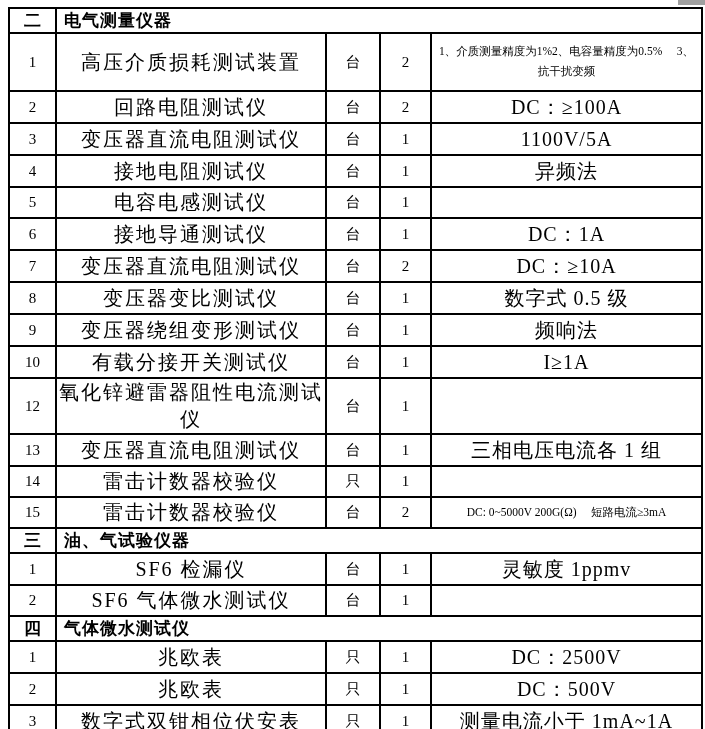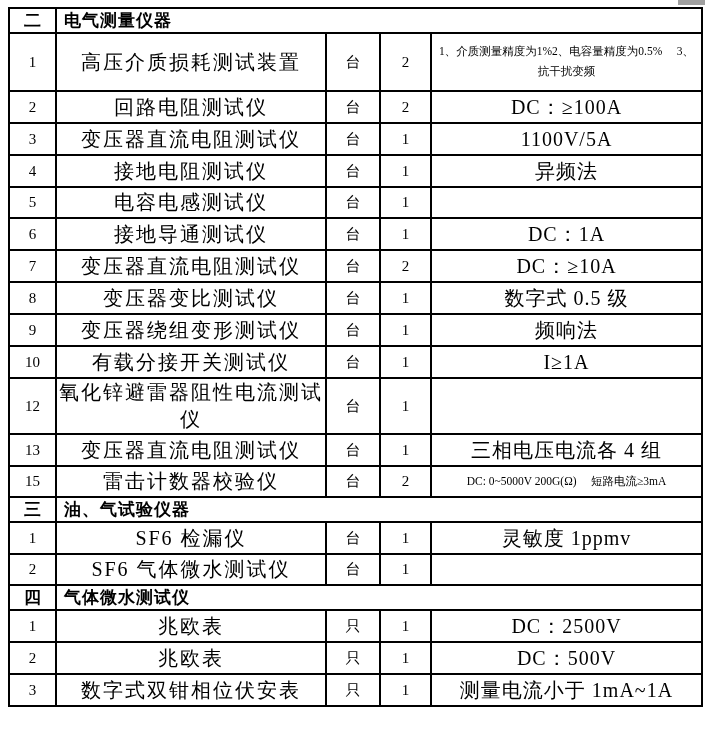--- a/index.html
+++ b/index.html
@@ -175,21 +175,28 @@
           <td class="cell-name">氧化锌避雷器阻性电流测试仪</td>
           <td class="cell-unit">台</td>
           <td class="cell-qty">1</td>
           <td class="cell-remark"></td>
         </tr>
         <tr class="data-row">
           <td class="cell-no">13</td>
           <td class="cell-name">变压器直流电阻测试仪</td>
           <td class="cell-unit">台</td>
           <td class="cell-qty">1</td>
-          <td class="cell-remark">三相电压电流各 4 组</td>
+          <td class="cell-remark">三相电压电流各 1 组</td>
+        </tr>
+        <tr class="data-row">
+          <td class="cell-no">14</td>
+          <td class="cell-name">雷击计数器校验仪</td>
+          <td class="cell-unit">只</td>
+          <td class="cell-qty">1</td>
+          <td class="cell-remark"></td>
         </tr>
         <tr class="data-row">
           <td class="cell-no">15</td>
           <td class="cell-name">雷击计数器校验仪</td>
           <td class="cell-unit">台</td>
           <td class="cell-qty">2</td>
           <td class="cell-remark small">DC: 0~5000V 200G(Ω)　 短路电流≥3mA</td>
         </tr>
         <tr class="sec-row">
           <td class="sec-no">三</td>

